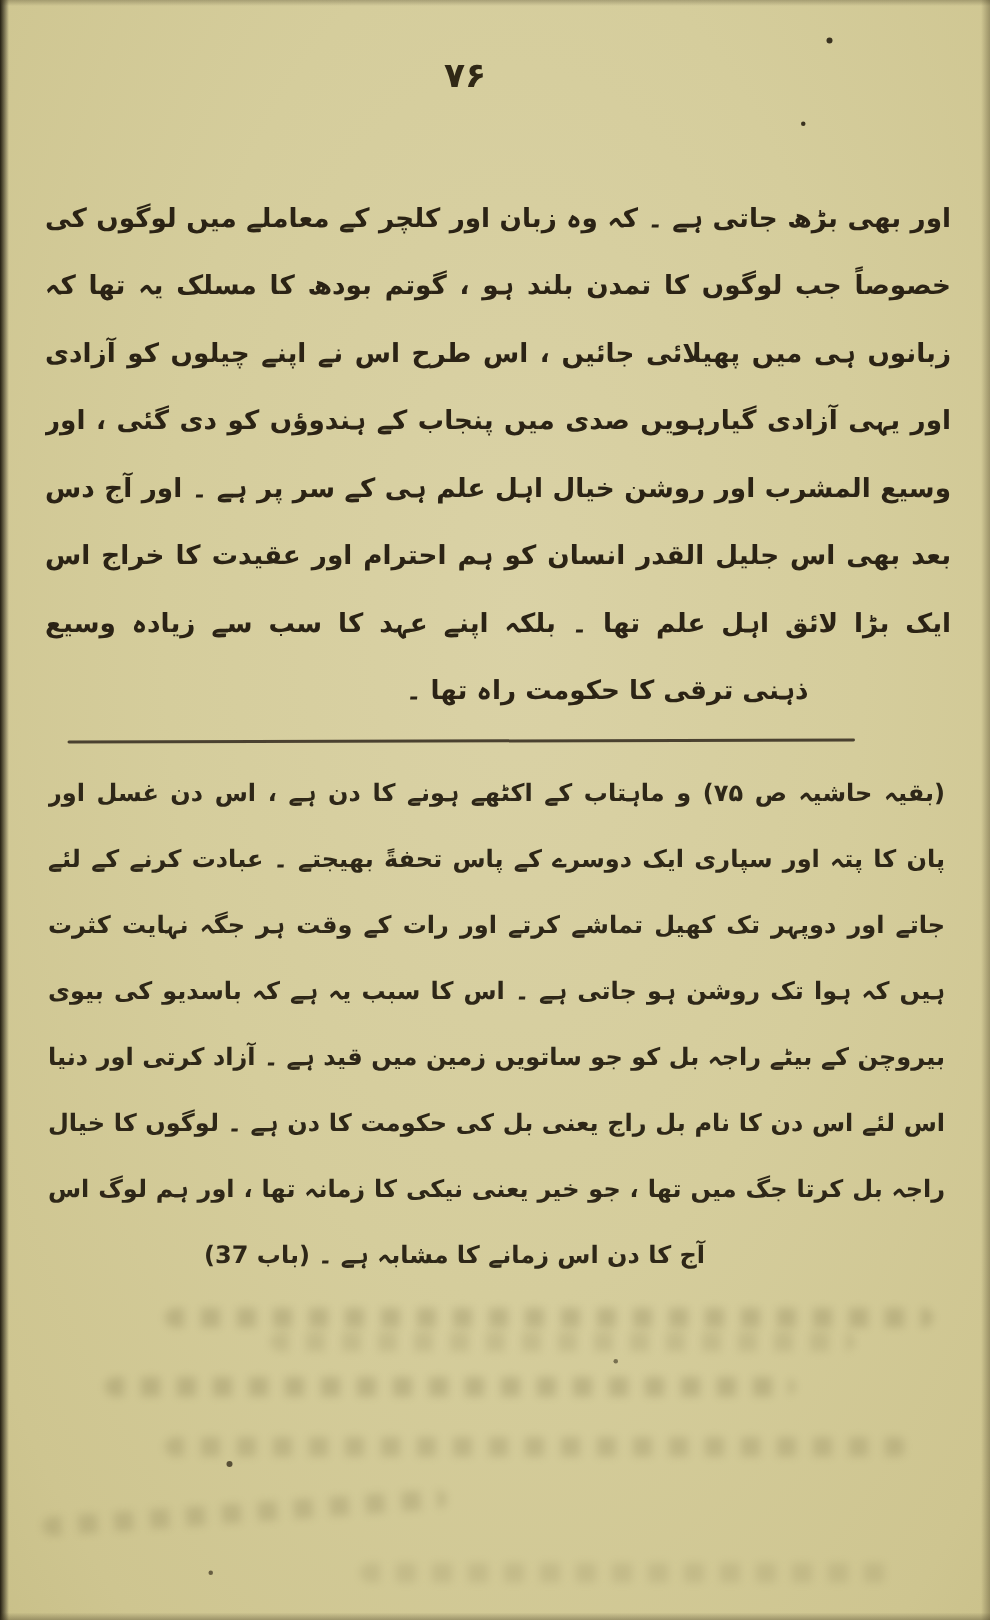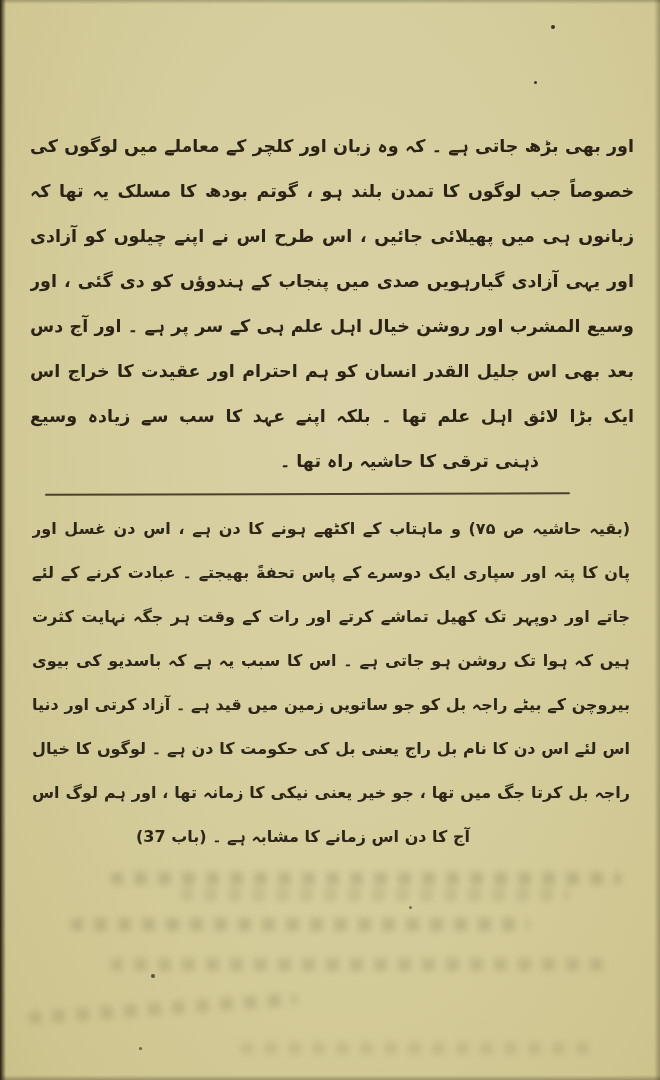--- a/index.html
+++ b/index.html
@@ -62,30 +62,31 @@
 </head>
 <body>
 
 <div class="page">
 
   <div class="edge-left"></div>
   <div class="edge-right"></div>
   <div class="edge-top"></div>
   <div class="edge-bottom"></div>
 
+  <div class="pageno">۷۶</div>
 
   <div class="body-block">
     <div class="bline">اور بھی بڑھ جاتی ہے ۔ کہ وہ زبان اور کلچر کے معاملے میں لوگوں کی خود ارادیت کا قائل تھا ،</div>
     <div class="bline">خصوصاً جب لوگوں کا تمدن بلند ہو ، گوتم بودھ کا مسلک یہ تھا کہ اس کی تعلیمات لوگوں کی</div>
     <div class="bline">زبانوں ہی میں پھیلائی جائیں ، اس طرح اس نے اپنے چیلوں کو آزادی کا پروانہ دے رکھا تھا ،</div>
     <div class="bline">اور یہی آزادی گیارہویں صدی میں پنجاب کے ہندوؤں کو دی گئی ، اور اس کا سہرا البیرونی جیسے</div>
     <div class="bline">وسیع المشرب اور روشن خیال اہل علم ہی کے سر پر ہے ۔ اور آج دس صدی گزر جانے کے</div>
     <div class="bline">بعد بھی اس جلیل القدر انسان کو ہم احترام اور عقیدت کا خراج اس لئے پیش کرتے ہیں کہ وہ نہ صرف</div>
     <div class="bline">ایک بڑا لائق اہل علم تھا ۔ بلکہ اپنے عہد کا سب سے زیادہ وسیع المشرب اور فراخدل و دلدادۂ علم تھا ، اور</div>
-    <div class="bline short">ذہنی ترقی کا حاشیہ راہ تھا ۔</div>
+    <div class="bline short">ذہنی ترقی کا حکومت راہ تھا ۔</div>
   </div>
 
   <div class="rule"></div>
 
   <div class="foot-block">
     <div class="fline">(بقیہ حاشیہ ص ۷۵) و ماہتاب کے اکٹھے ہونے کا دن ہے ، اس دن غسل اور آرائش کرتے اور</div>
     <div class="fline">پان کا پتہ اور سپاری ایک دوسرے کے پاس تحفةً بھیجتے ۔ عبادت کرنے کے لئے دیوہروں میں</div>
     <div class="fline">جاتے اور دوپہر تک کھیل تماشے کرتے اور رات کے وقت ہر جگہ نہایت کثرت سے چراغ جلاتے</div>
     <div class="fline">ہیں کہ ہوا تک روشن ہو جاتی ہے ۔ اس کا سبب یہ ہے کہ باسدیو کی بیوی لکشمی اس دن ہر سال</div>
     <div class="fline">بیروچن کے بیٹے راجہ بل کو جو ساتویں زمین میں قید ہے ۔ آزاد کرتی اور دنیا میں نکال لاتی ہے ،</div>

